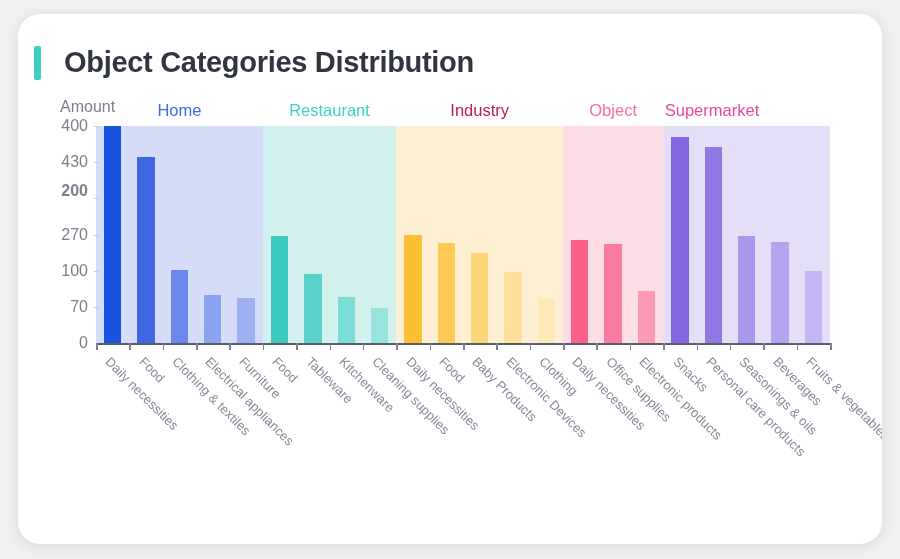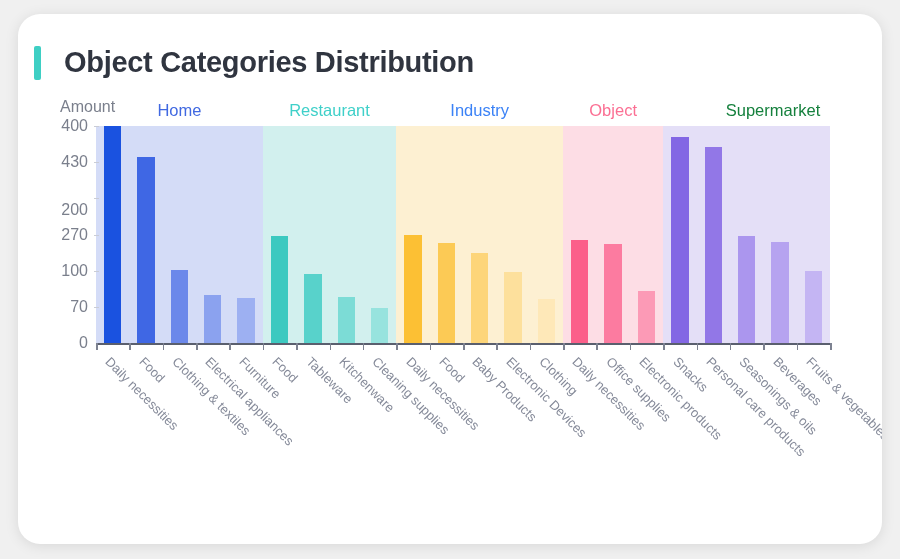--- a/index.html
+++ b/index.html
@@ -116,53 +116,53 @@
     <div id="title-text">Object Categories Distribution</div>
   </div>
 
   <div id="ylabel">Amount</div>
 
   <div id="ylabels">
       <div class="ytick-label" style="top: 329px;">0</div>
       <div class="ytick-label" style="top: 292.833px;">70</div>
       <div class="ytick-label" style="top: 256.667px;">100</div>
       <div class="ytick-label" style="top: 220.5px;">270</div>
-      <div class="ytick-label" style="top: 196px;">200</div>
+      <div class="ytick-label" style="top: 177px; font-weight: bold;">200</div>
       <div class="ytick-label" style="top: 148.167px;">430</div>
       <div class="ytick-label" style="top: 112px;">400</div>
     </div>
 
   <div id="plot">
       <div class="band" style="left: 0px; width: 166.818px; background: rgb(212, 220, 247);"></div>
       <div class="band-label" style="left: 83.4091px; color: rgb(65, 105, 225);">Home</div>
       <div class="bar" title="Daily necessities: 300" style="left: 8.00727px; width: 17.3491px; height: 217px; background: rgb(26, 82, 224);"></div>
       <div class="bar" title="Food: 257" style="left: 41.3709px; width: 17.3491px; height: 185.897px; background: rgb(63, 103, 228);"></div>
       <div class="bar" title="Clothing &amp; textiles: 101" style="left: 74.7345px; width: 17.3491px; height: 73.0567px; background: rgb(107, 136, 234);"></div>
       <div class="bar" title="Electrical appliances: 67" style="left: 108.098px; width: 17.3491px; height: 48.4633px; background: rgb(139, 162, 239);"></div>
       <div class="bar" title="Furniture: 62" style="left: 141.462px; width: 17.3491px; height: 44.8467px; background: rgb(157, 176, 242);"></div>
       <div class="band" style="left: 166.818px; width: 133.455px; background: rgb(210, 240, 238);"></div>
       <div class="band-label" style="left: 233.545px; color: rgb(63, 208, 201);">Restaurant</div>
       <div class="bar" title="Food: 148" style="left: 174.825px; width: 17.3491px; height: 107.053px; background: rgb(60, 201, 192);"></div>
       <div class="bar" title="Tableware: 96" style="left: 208.189px; width: 17.3491px; height: 69.44px; background: rgb(88, 210, 203);"></div>
       <div class="bar" title="Kitchenware: 63" style="left: 241.553px; width: 17.3491px; height: 45.57px; background: rgb(124, 220, 214);"></div>
       <div class="bar" title="Cleaning supplies: 49" style="left: 274.916px; width: 17.3491px; height: 35.4433px; background: rgb(151, 227, 222);"></div>
       <div class="band" style="left: 300.273px; width: 166.818px; background: rgb(253, 240, 210);"></div>
-      <div class="band-label" style="left: 383.682px; color: #3b82f6;">Industry</div>
+      <div class="band-label" style="left: 383.682px; color: #be185d;">Industry</div>
       <div class="bar" title="Daily necessities: 150" style="left: 308.28px; width: 17.3491px; height: 108.5px; background: rgb(252, 192, 52);"></div>
       <div class="bar" title="Food: 138" style="left: 341.644px; width: 17.3491px; height: 99.82px; background: rgb(252, 202, 85);"></div>
       <div class="bar" title="Baby Products: 125" style="left: 375.007px; width: 17.3491px; height: 90.4167px; background: rgb(253, 213, 121);"></div>
       <div class="bar" title="Electronic Devices: 98" style="left: 408.371px; width: 17.3491px; height: 70.8867px; background: rgb(253, 224, 156);"></div>
       <div class="bar" title="Clothing: 61" style="left: 441.735px; width: 17.3491px; height: 44.1233px; background: rgb(254, 232, 184);"></div>
       <div class="band" style="left: 467.091px; width: 100.091px; background: rgb(253, 221, 229);"></div>
       <div class="band-label" style="left: 517.136px; color: rgb(251, 111, 147);">Object</div>
       <div class="bar" title="Daily necessities: 142" style="left: 475.098px; width: 17.3491px; height: 102.713px; background: rgb(251, 95, 138);"></div>
       <div class="bar" title="Office supplies: 137" style="left: 508.462px; width: 17.3491px; height: 99.0967px; background: rgb(252, 123, 160);"></div>
       <div class="bar" title="Electronic products: 72" style="left: 541.825px; width: 17.3491px; height: 52.08px; background: rgb(252, 154, 182);"></div>
       <div class="band" style="left: 567.182px; width: 166.818px; background: rgb(228, 223, 247);"></div>
-      <div class="band-label" style="left: 677px; color: #15803d;">Supermarket</div>
+      <div class="band-label" style="left: 616px; color: #ec4899;">Supermarket</div>
       <div class="bar" title="Snacks: 285" style="left: 575.189px; width: 17.3491px; height: 206.15px; background: rgb(131, 103, 228);"></div>
       <div class="bar" title="Personal care products: 271" style="left: 608.553px; width: 17.3491px; height: 196.023px; background: rgb(146, 119, 231);"></div>
       <div class="bar" title="Seasonings &amp; oils: 148" style="left: 641.916px; width: 17.3491px; height: 107.053px; background: rgb(171, 150, 238);"></div>
       <div class="bar" title="Beverages: 140" style="left: 675.28px; width: 17.3491px; height: 101.267px; background: rgb(182, 163, 240);"></div>
       <div class="bar" title="Fruits &amp; vegetables: 100" style="left: 708.644px; width: 17.3491px; height: 72.3333px; background: rgb(196, 181, 243);"></div>
     </div>
 
   <div id="axis-x"></div>
 
 <div class="ygrid" style="top: 292.833px;"></div>

